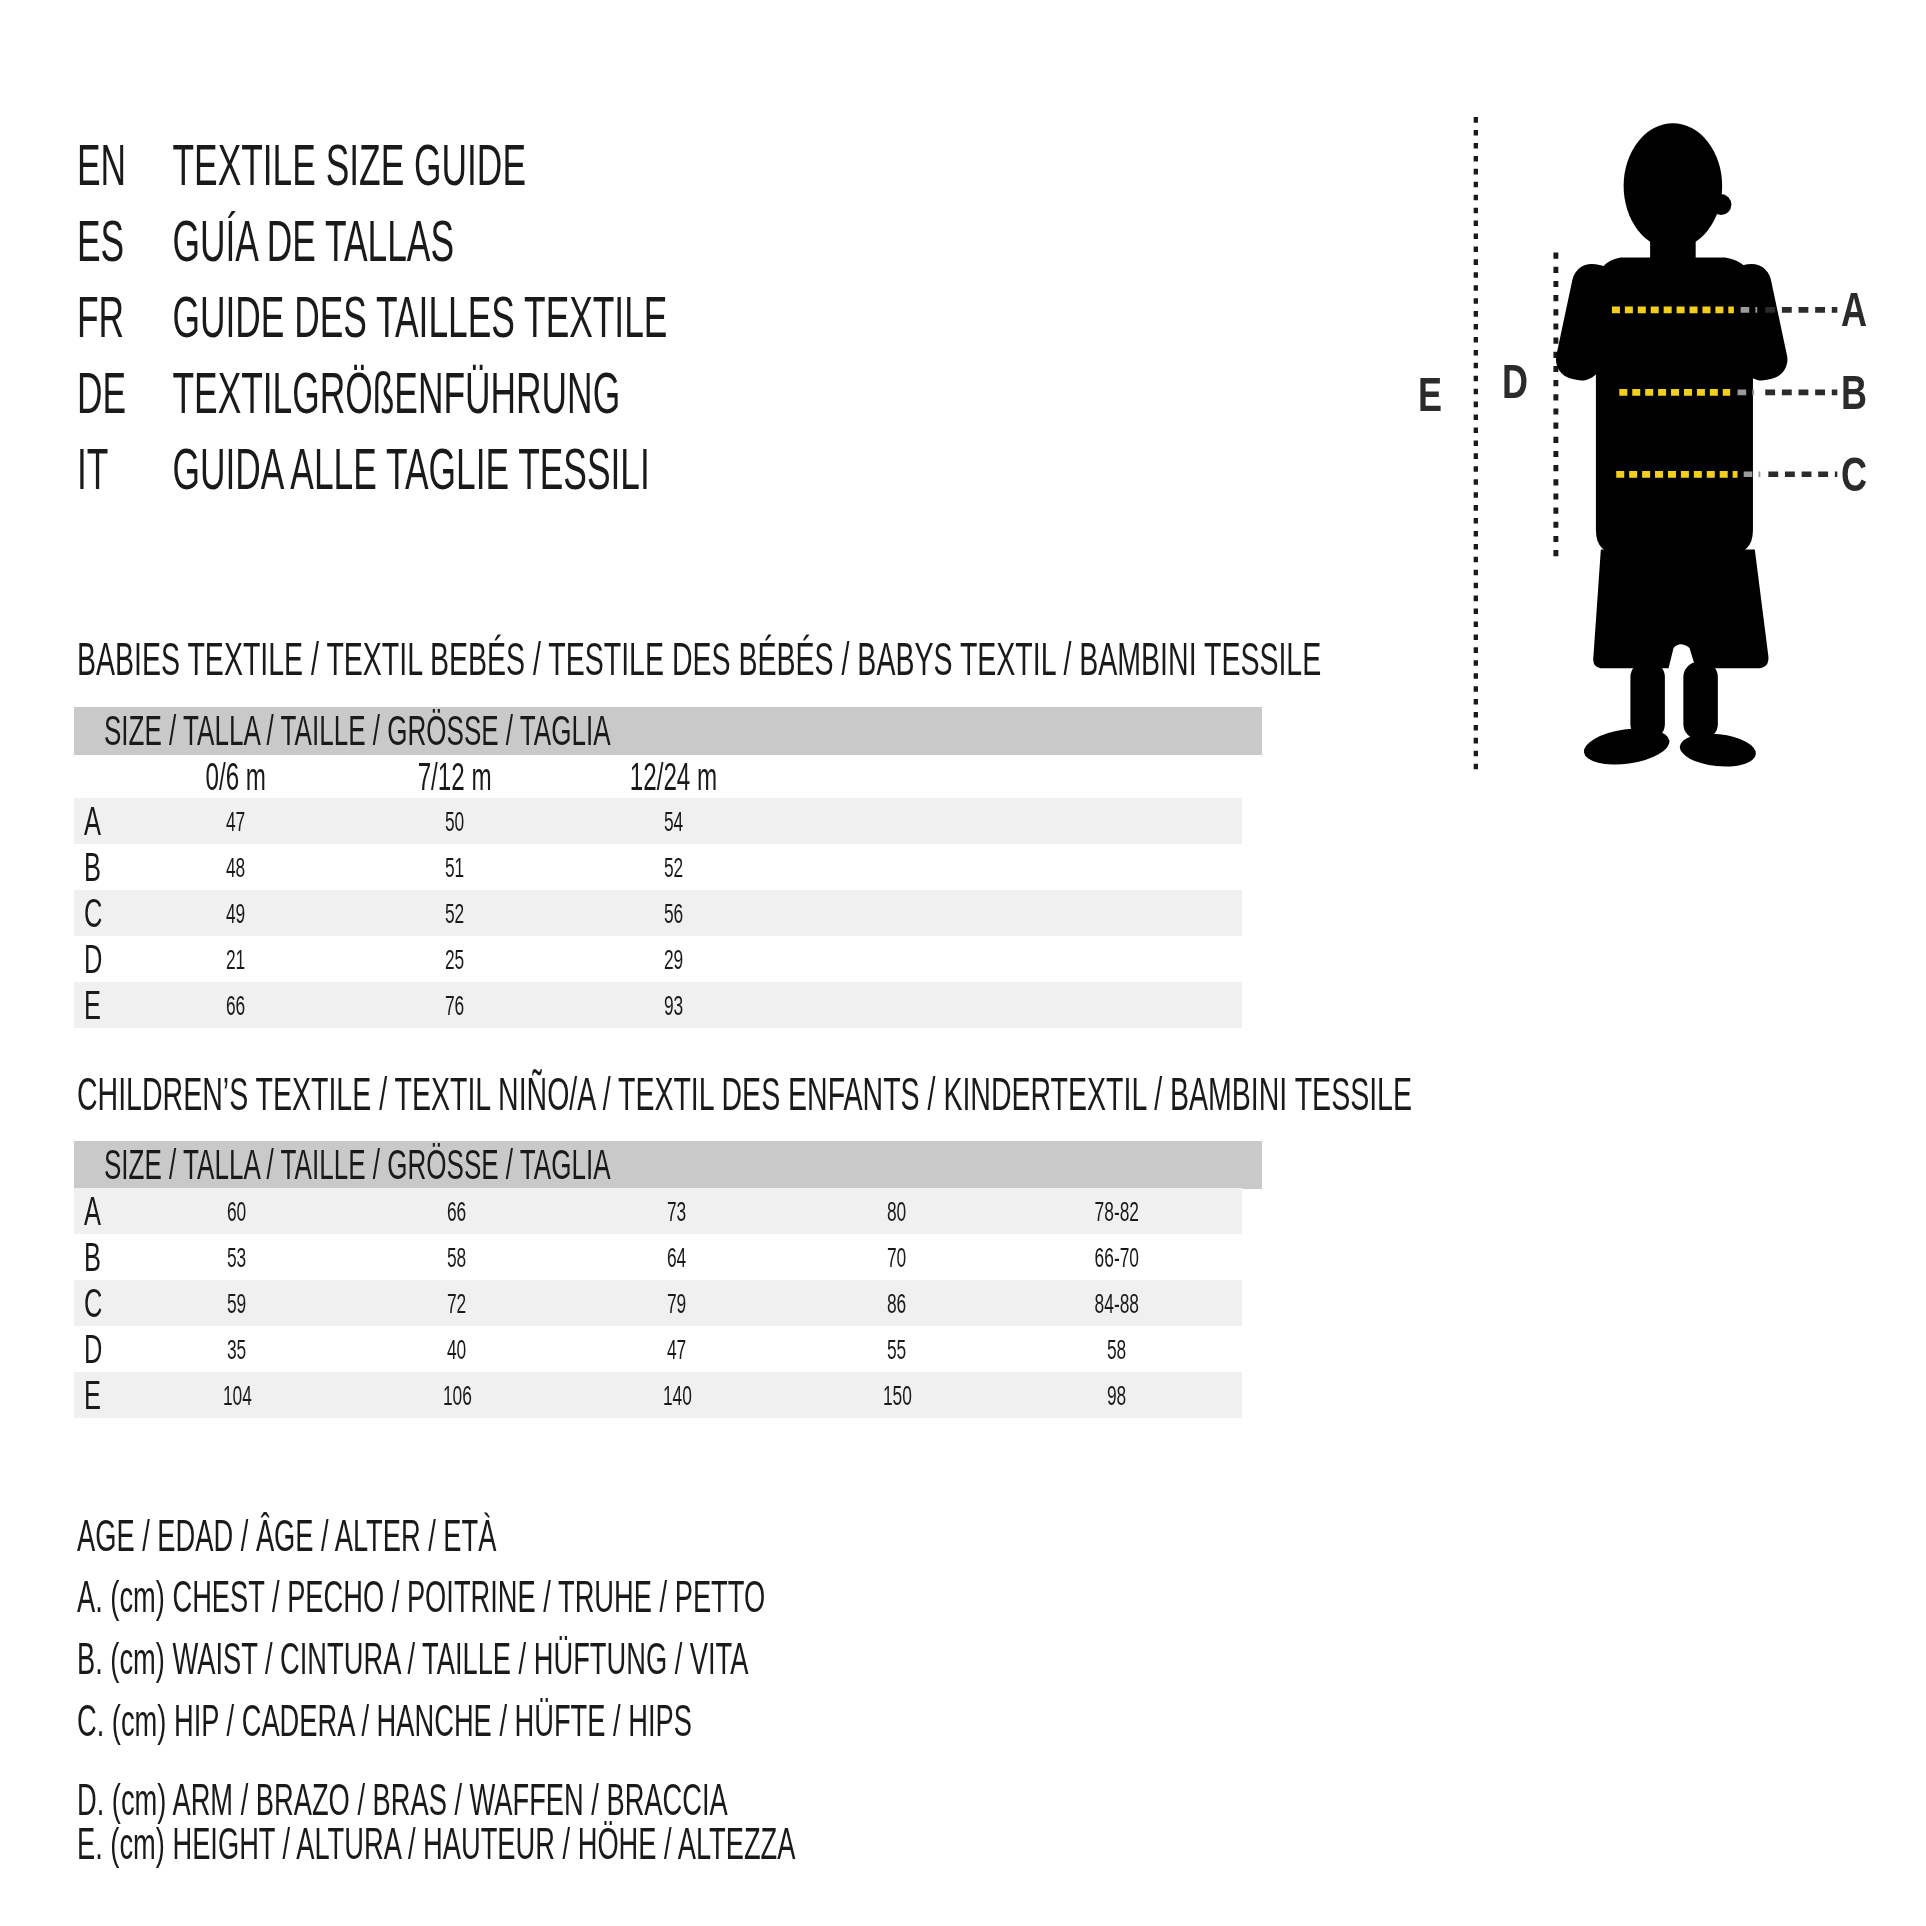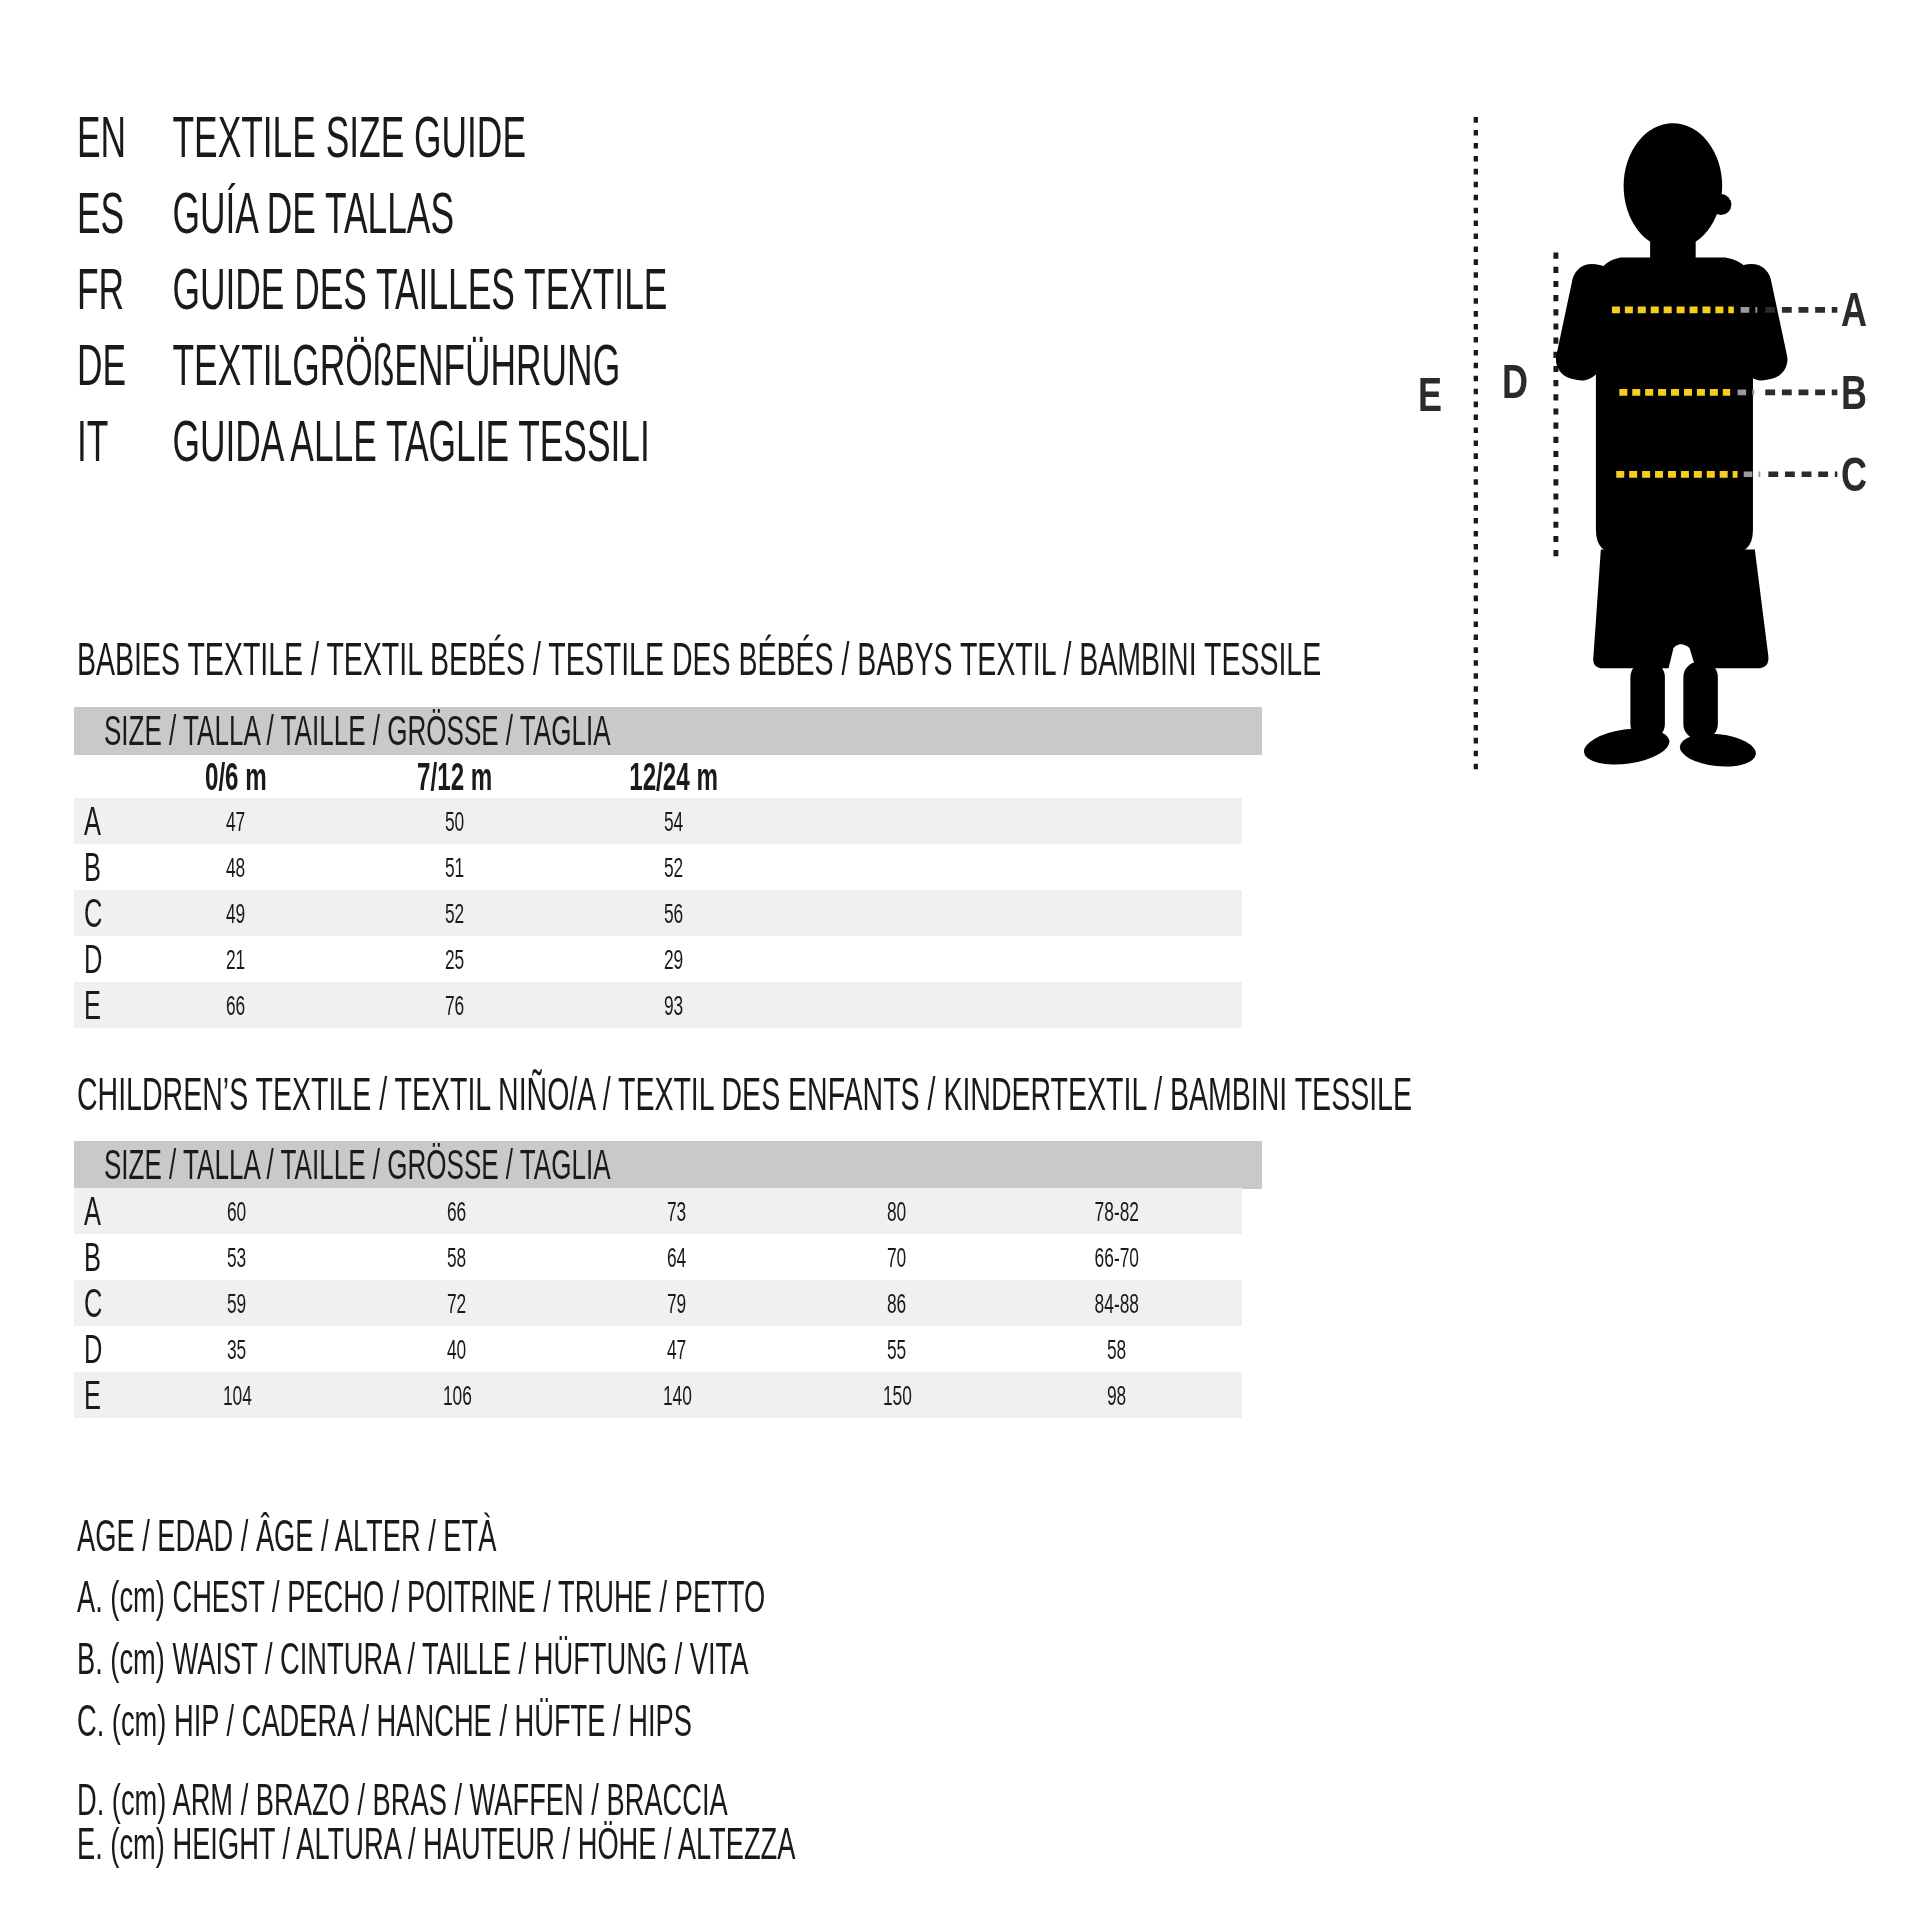--- a/index.html
+++ b/index.html
@@ -6,41 +6,41 @@
   .page {
     position:relative; width:1926px; height:1926px; overflow:hidden;
     background:#ffffff; color:#1a1a1a;
     font-family:"Liberation Sans", sans-serif;
   }
   .cond  { display:inline-block; transform:scaleX(0.62); transform-origin:0 50%; white-space:nowrap; }
   .condc { display:inline-block; transform:scaleX(0.62); transform-origin:50% 50%; white-space:nowrap; }
 
   
   .lang-row { position:absolute; left:77px; height:73px; display:flex; align-items:center;
-              font-size:57px; }
+              font-size:57px;margin-top:28px; }
   .lang-code { display:inline-block; width:154px; }
 
   
   .section-title { position:absolute; left:77px; font-size:46px; line-height:46px; }
 
   
   .size-bar { position:absolute; left:74px; width:1168px; height:48px;
               background:var(--c-bar_gray,#c9c9c9); display:flex; align-items:center;padding-left:20px; }
   .size-bar .cond { margin-left:10px; font-size:42px; }
 
   
   .dtable { position:absolute; left:74px; width:1168px; }
   .trow { display:grid; height:46px; }
   .trow.colhdr-b { height:43px; }
   .trow.colhdr-c { height:41px; }
   .btable .trow { grid-template-columns:52px 219px 219px 219px 1fr; }
   .ctable .trow { grid-template-columns:53px 220px 220px 220px 220px 220px 1fr; }
   .trow.striped { background:var(--c-stripe_gray,#f0f0f0); }
   .cell  { display:flex; align-items:center; justify-content:center; font-size:28px; }
-  .chcell{ display:flex; align-items:center; justify-content:center; font-size:39px;font-weight:bold; }
+  .chcell{ display:flex; align-items:center; justify-content:center; font-size:39px; }
   .lcell { display:flex; align-items:center; padding-left:10px; font-size:41px; }
 
   
   .legend-row { position:absolute; left:77px; height:62px; display:flex; align-items:center;
                 font-size:44px; }
 
   
   .fig-svg { position:absolute; left:1405px; top:86px; width:521px; height:715px; }
   .fig-label { position:absolute; font-size:48px; line-height:43px; font-weight:bold;
                transform:scaleX(0.75); transform-origin:0 50%; color:#2b2b2b; }

